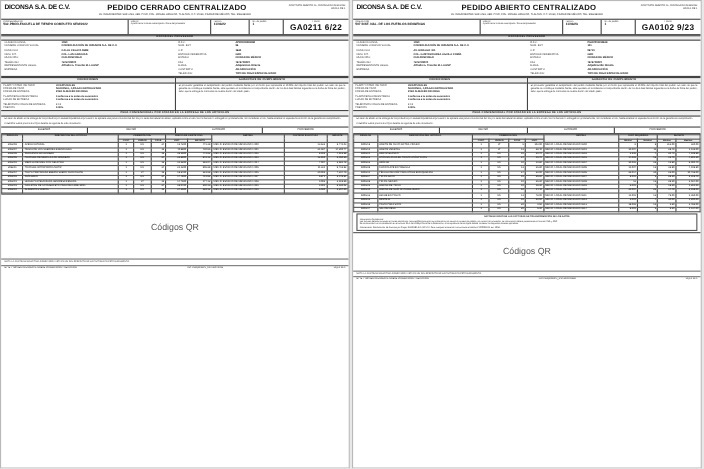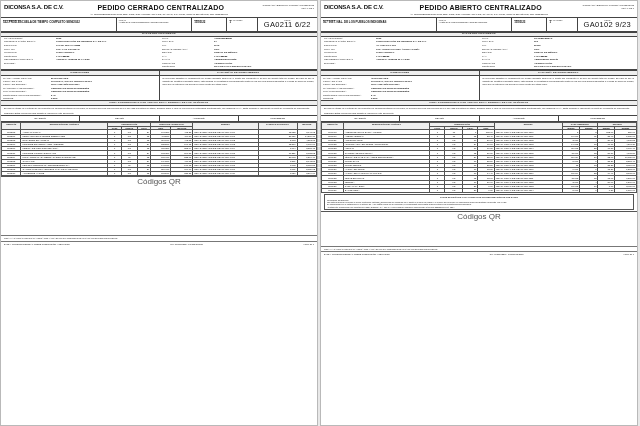--- a/index.html
+++ b/index.html
@@ -9,42 +9,42 @@
          position:relative;overflow:hidden;font-size:2.6px;line-height:1.15;}
   .hdr{display:flex;align-items:flex-start;padding:3px 3px 0 3px;}
   .company{font-size:6px;font-weight:bold;letter-spacing:-.2px;white-space:nowrap;}
   .doctitle{flex:1;text-align:center;font-size:7px;font-weight:bold;letter-spacing:.2px;}
   .hdr-right{font-size:2.2px;text-align:right;width:56px;line-height:1.25;color:#333;}
   .addr{font-size:2.3px;text-align:center;padding:1px 4px 1px 4px;border-bottom:1px solid #444;color:#222;}
   .strip{display:flex;border-bottom:1px solid #444;}
   .cell{border-right:1px solid #444;padding:1px 2px;box-sizing:border-box;}
   .lbl{font-size:2.1px;color:#333;}
   .val{font-size:2.9px;font-weight:bold;}
-  .folio{font-size:7.5px;font-weight:normal;letter-spacing:.3px;text-align:center;}
+  .folio{font-size:7.5px;font-weight:bold;letter-spacing:.3px;text-align:center;}
   .bandtitle{text-align:center;font-size:2.4px;font-weight:bold;background:#eee;border-bottom:1px solid #444;
              border-top:1px solid #444;padding:.5px 0;letter-spacing:.2px;}
   .kv{display:flex;font-size:2.4px;padding:.4px 3px;}
   .kv .k{color:#333;width:52px;flex:none;}
   .kv .v{font-weight:bold;}
   .two{display:flex;}
   .two>div{flex:1;}
   .condblock{border-top:1px solid #444;}
   .condrow{display:flex;font-size:2.3px;}
   .condrow .k{width:44px;color:#333;padding:.4px 2px;}
   .condrow .v{flex:1;font-weight:bold;padding:.4px 2px;}
   .legal{font-size:2.15px;text-align:justify;padding:1px 3px;color:#222;line-height:1.25;}
   .sigbox{border-top:1px solid #444;border-bottom:1px solid #444;display:flex;}
   .sigbox>div{flex:1;text-align:center;font-size:2.3px;padding:1px 0;border-right:1px solid #444;}
   .sigbox>div:last-child{border-right:none;}
   table{border-collapse:collapse;width:100%;font-size:2.25px;}
   th,td{border:1px solid #555;padding:.3px 1px;vertical-align:top;}
   th{background:#efefef;font-size:2.0px;font-weight:bold;text-align:center;line-height:1.1;}
   td.num{text-align:right;}
   td.ctr{text-align:center;}
-  .qrzone{height:58px;display:flex;align-items:flex-start;justify-content:center;border-top:1px solid #555;
+  .qrzone{height:58px;display:flex;align-items:center;justify-content:center;border-top:1px solid #555;
           font-size:8px;color:#555;}
   .footnote{font-size:2.0px;padding:1px 3px;color:#333;border-top:1px solid #777;}
   .footbar{display:flex;font-size:2.1px;padding:1px 3px;border-top:1px solid #777;color:#222;}
   .footbar .sp{flex:1;}
   .notebox{font-size:1.95px;border:1px solid #555;padding:1px 2px;text-align:justify;line-height:1.2;color:#222;margin:1px 3px;}
   .notebox .t{font-weight:bold;text-align:center;display:block;font-size:2.1px;}
   .small{font-size:2.0px;}
 </style>
 </head>
 <body>

